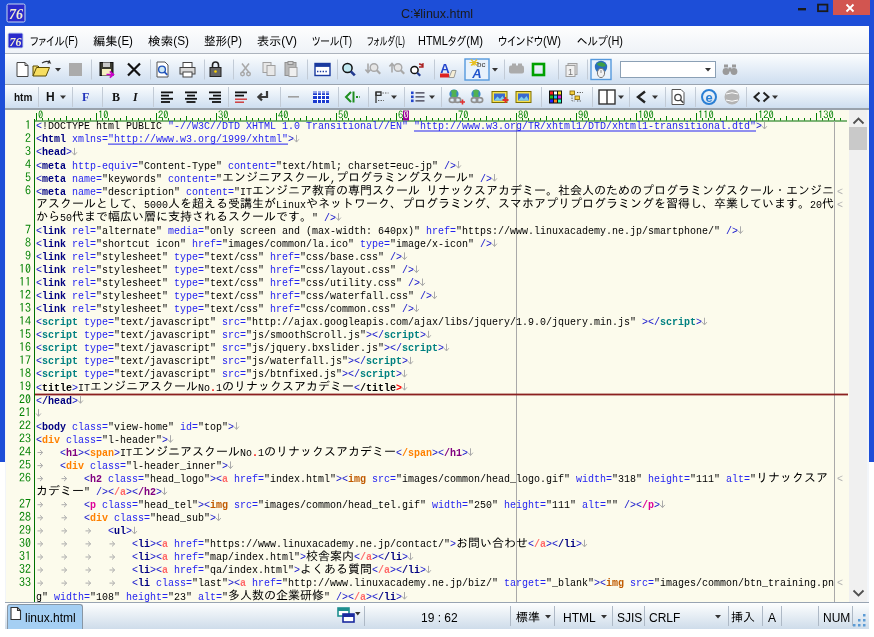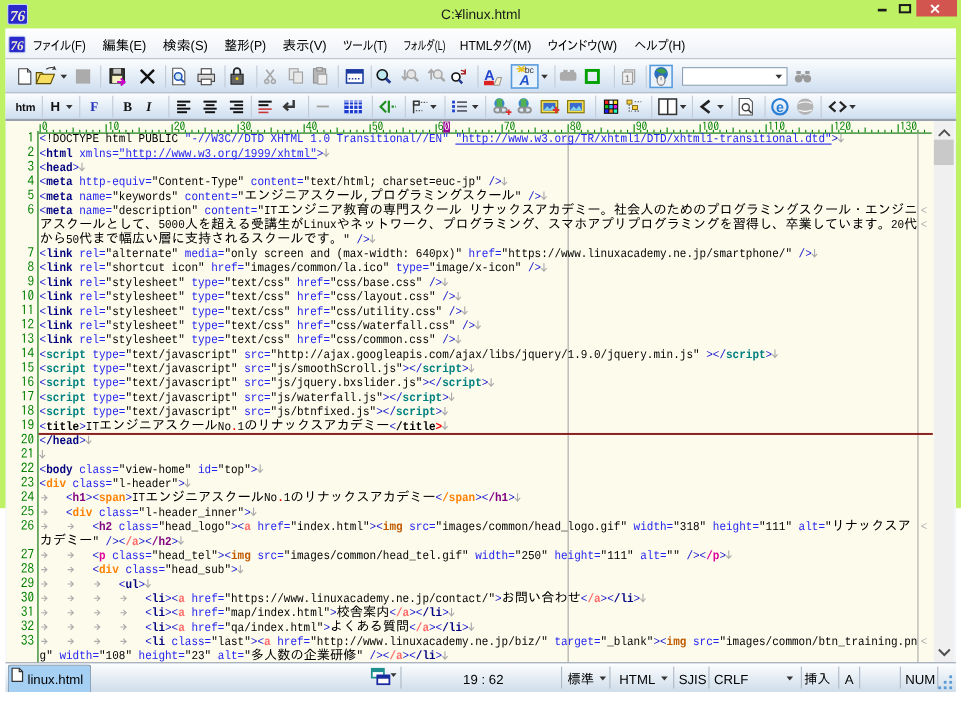--- a/index.html
+++ b/index.html
@@ -1,16 +1,16 @@
 <!DOCTYPE html>
 <html><head><meta charset="utf-8"><style>
 *{margin:0;padding:0;box-sizing:border-box}
 body{width:874px;height:637px;overflow:hidden;font-family:"Liberation Sans",sans-serif}
 svg text{white-space:pre}
-#win{position:relative;width:874px;height:462px;background:#bef264}
+#win{position:relative;width:874px;height:462px;background:#1d4ed8}
 .abs{position:absolute}
 </style></head><body>
 <div id="win">
     <div class="abs" style="left:5px;top:26px;width:864px;height:603px;background:#F2F5F9"></div>
     <div class="abs" style="left:5px;top:26px;width:864px;height:28px;background:linear-gradient(#FEFEFE,#EEF2F7)"></div>
     <div class="abs" style="left:5px;top:53px;width:864px;height:1px;background:#ACB3BD"></div>
     <div class="abs" style="left:5px;top:54px;width:864px;height:29.5px;background:linear-gradient(#FBFDFE,#CEDEF0)"></div>
     <div class="abs" style="left:5px;top:83.5px;width:864px;height:1px;background:#9AA3AE"></div>
     <div class="abs" style="left:5px;top:84.5px;width:864px;height:23.5px;background:linear-gradient(#FBFDFE,#CEDEF0)"></div>
     <div class="abs" style="left:5px;top:108px;width:864px;height:2px;background:#99A2AC"></div>

